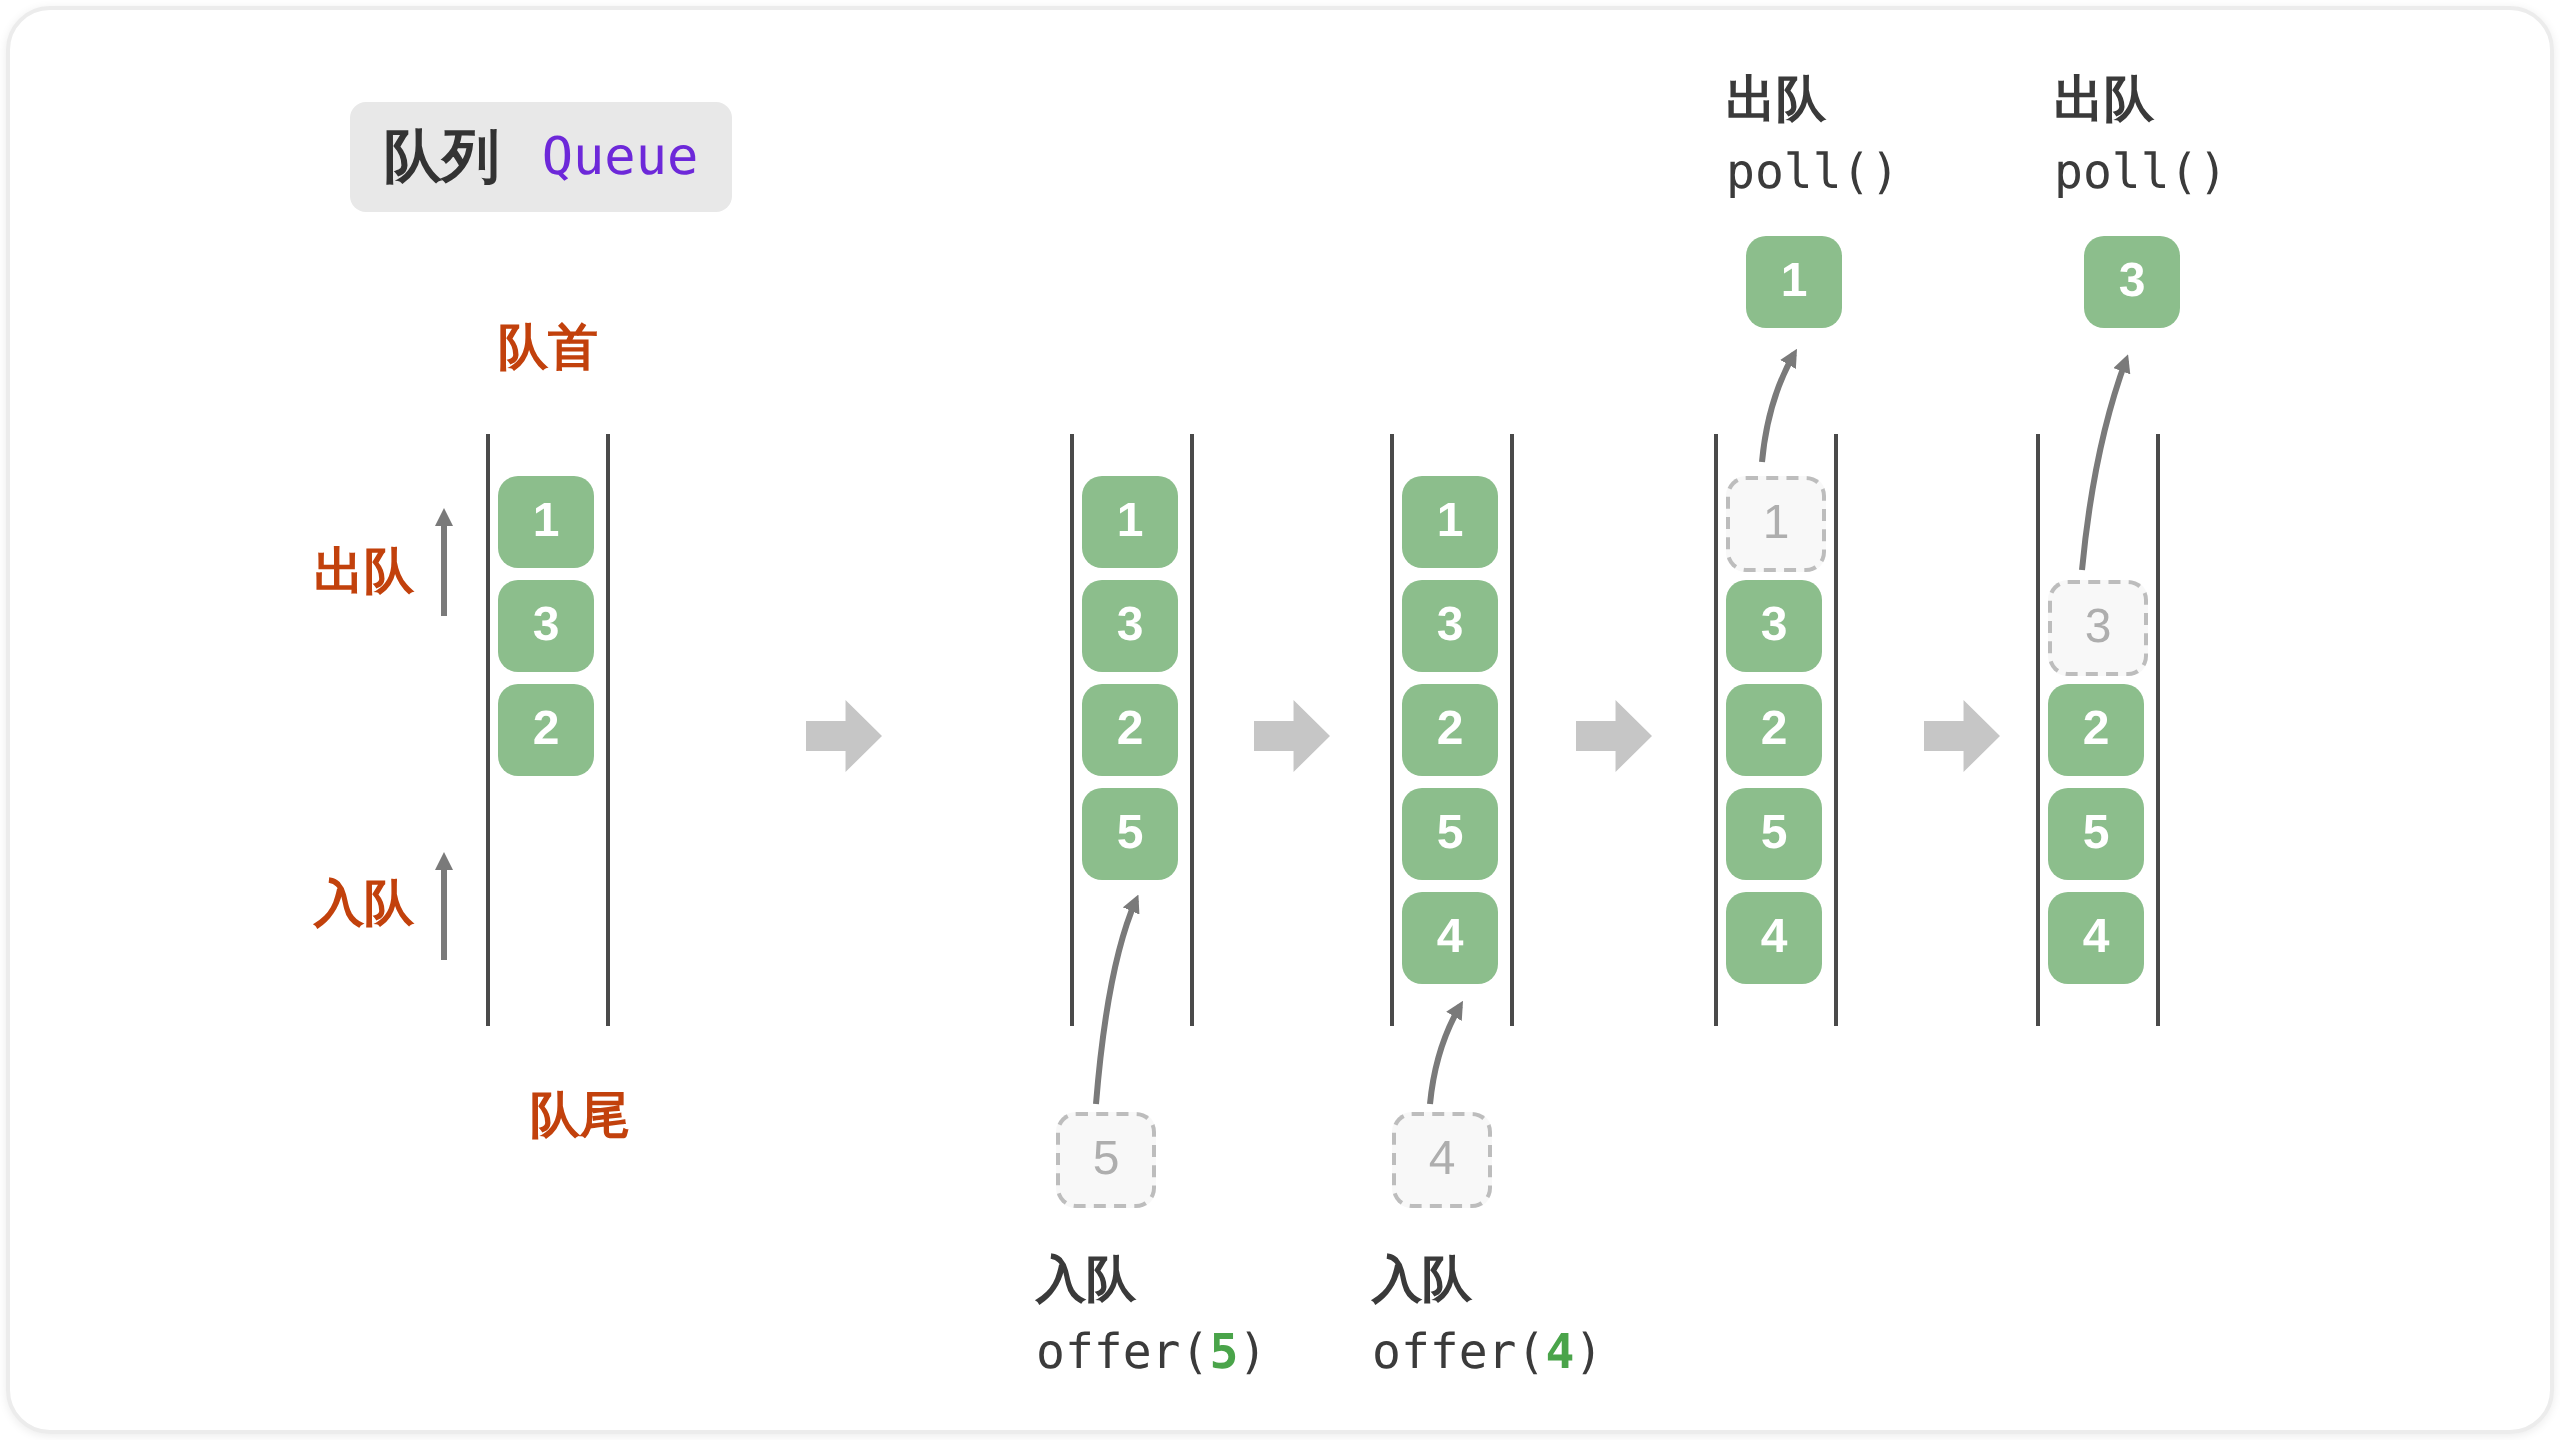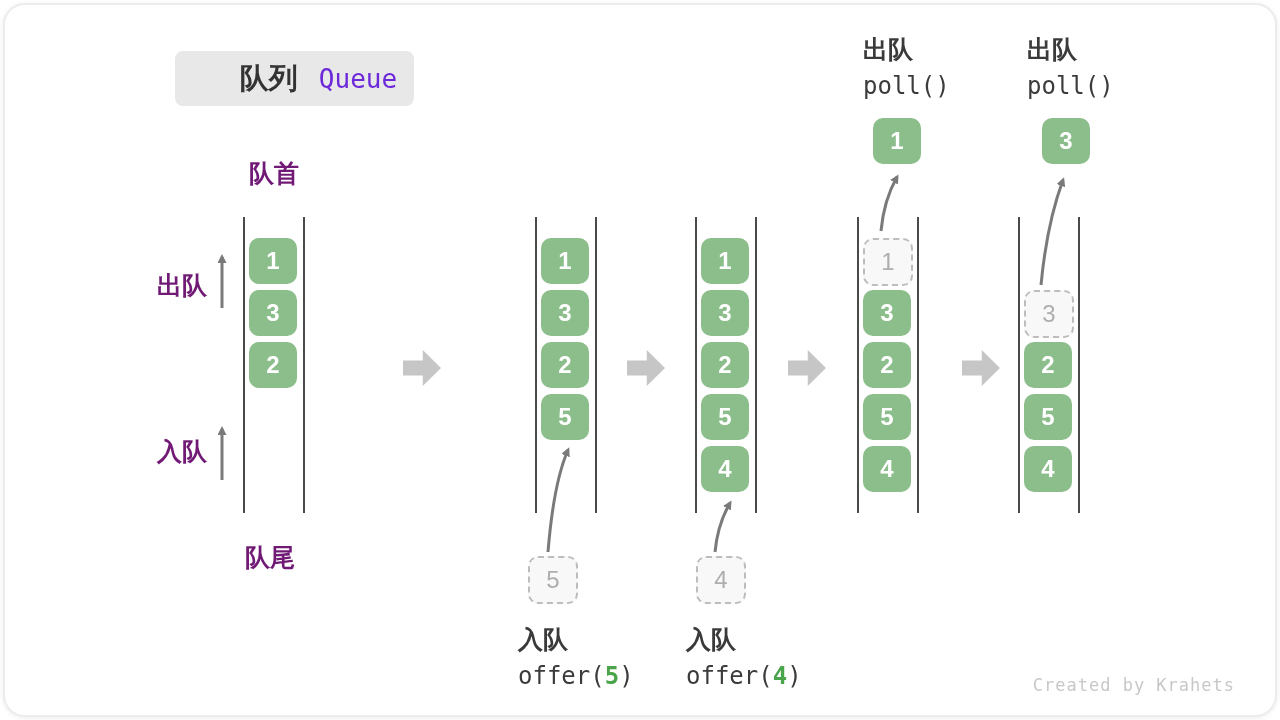--- a/index.html
+++ b/index.html
@@ -8,25 +8,25 @@
     font-family: "Liberation Sans", "DejaVu Sans", sans-serif;
   }
   .card {
     position: absolute; left: 3px; top: 3px; right: 3px; bottom: 3px;
     background: #ffffff; border: 2px solid #ececec; border-radius: 22px;
     box-shadow: 0 1px 5px rgba(0,0,0,0.08);
   }
   .title-box {
     position: absolute; left: 170px; top: 46px; width: 191px; height: 55px;
     background: #e8e8e8; border-radius: 8px;
-    display: flex; align-items: center; justify-content: center; gap: 21px; padding-left: 48px;
+    display: flex; align-items: center; justify-content: center; gap: 21px;
   }
   .title-zh { font-size: 29px; font-weight: 700; color: #333333; }
   .title-en { font-size: 26px; color: #6d28d9; font-family: "DejaVu Sans Mono", "Liberation Mono", monospace; }
-  .zh-label { position: absolute; font-size: 25px; font-weight: 700; color: #701a75; white-space: nowrap; }
+  .zh-label { position: absolute; font-size: 25px; font-weight: 700; color: #c2410c; white-space: nowrap; }
   .vline { position: absolute; top: 212px; width: 2px; height: 296px; background: #4a4a4a; }
   .cell {
     position: absolute; width: 48px; height: 46px; border-radius: 10px;
     background: #8cbe8c; color: #ffffff; font-size: 24px; font-weight: 700;
     display: flex; align-items: center; justify-content: center;
   }
   .cell.dashed {
     background: #f8f8f8; border: 2px dashed #bdbdbd; color: #aeaeae;
     font-weight: 400; width: 46px; height: 44px;
   }
@@ -53,21 +53,21 @@
 
 <div class="stage">
   <div class="card">
 
     <div class="title-box">
       <span class="title-zh">队列</span>
       <span class="title-en">Queue</span>
     </div>
 
     <div class="zh-label" style="left:244px; top:152px;">队首</div>
-    <div class="zh-label" style="left:240px; top:536px;text-align:right;">队尾</div>
+    <div class="zh-label" style="left:260px; top:536px;text-align:right;">队尾</div>
     <div class="zh-label" style="left:152px; top:264px;">出队</div>
     <div class="zh-label" style="left:152px; top:430px;">入队</div>
 
     <svg class="overlay" width="1280" height="720" viewBox="0 0 1280 720">
       <defs>
         <marker id="ah" markerWidth="9" markerHeight="9" refX="6" refY="4.5" orient="auto" markerUnits="userSpaceOnUse">
           <path d="M0,0 L9,4.5 L0,9 z" fill="#7a7a7a"></path>
         </marker>
       </defs>
 
@@ -135,15 +135,14 @@
         <div class="cell" style="left:868px; top:113px;">1</div>
         <div class="vline" style="left:1013px;"></div>
         <div class="vline" style="left:1073px;"></div>
         <div class="cell dashed" style="left:1019px; top:285px;">3</div>
         <div class="cell" style="left:1019px; top:337px;">2</div>
         <div class="cell" style="left:1019px; top:389px;">5</div>
         <div class="cell" style="left:1019px; top:441px;">4</div>
         <div class="cell" style="left:1037px; top:113px;">3</div>
       </div>
 
-    <div class="watermark">Created by Krahets</div>
   </div>
 </div>
 
 </body></html>

